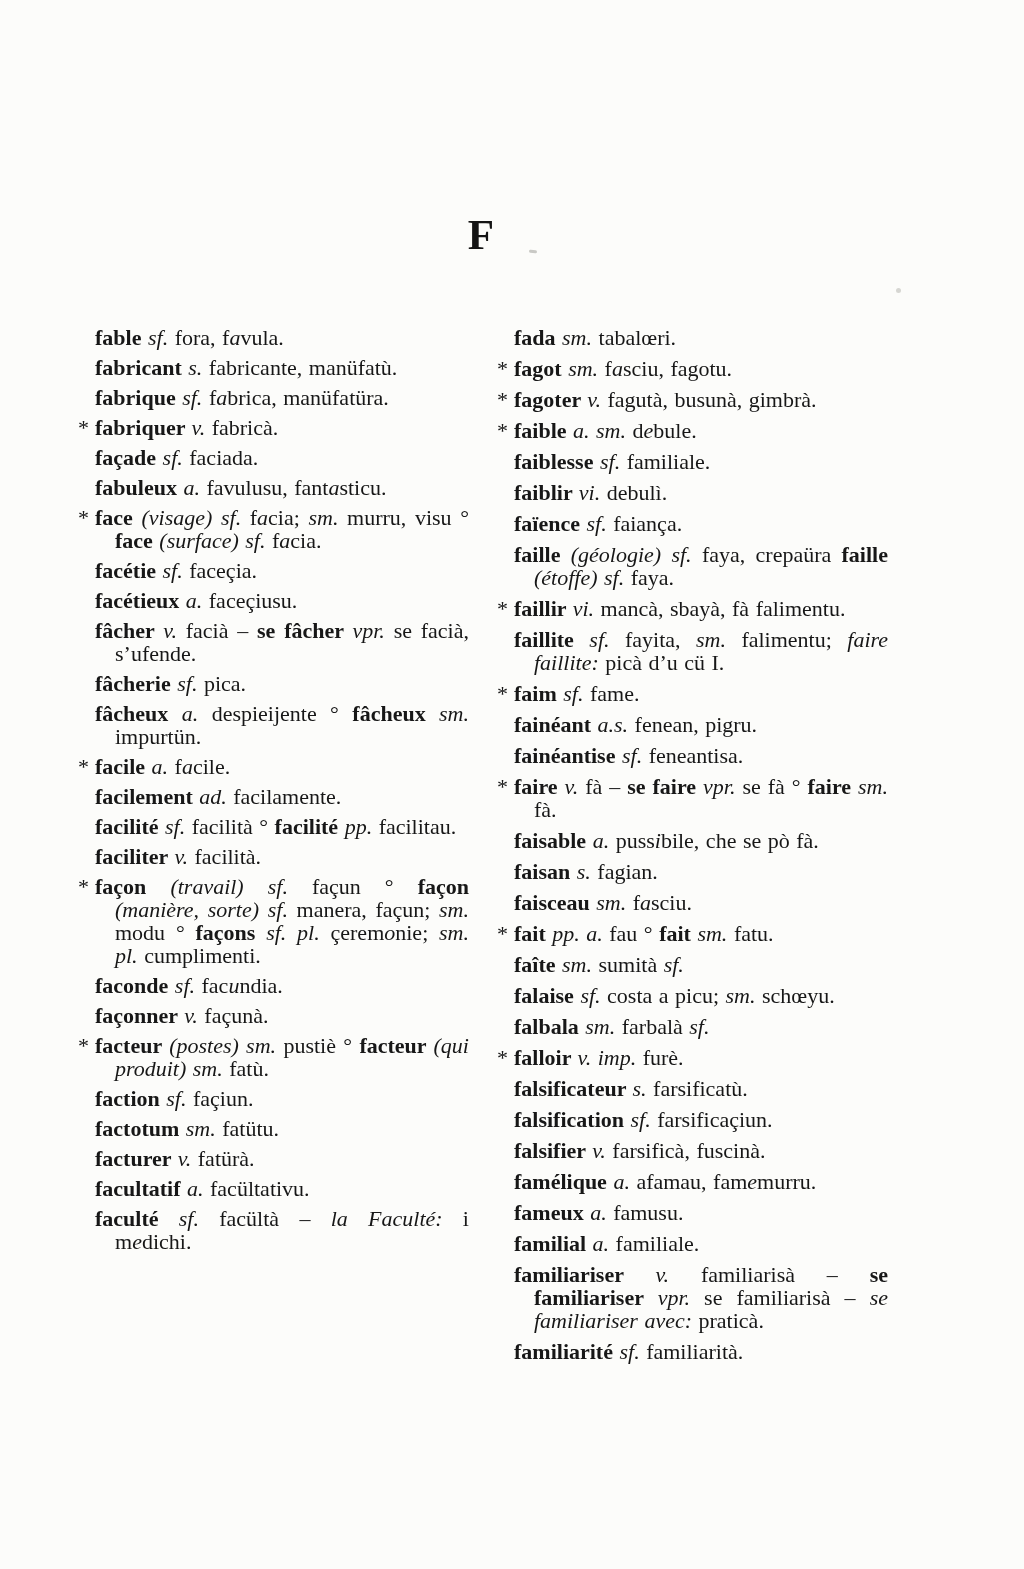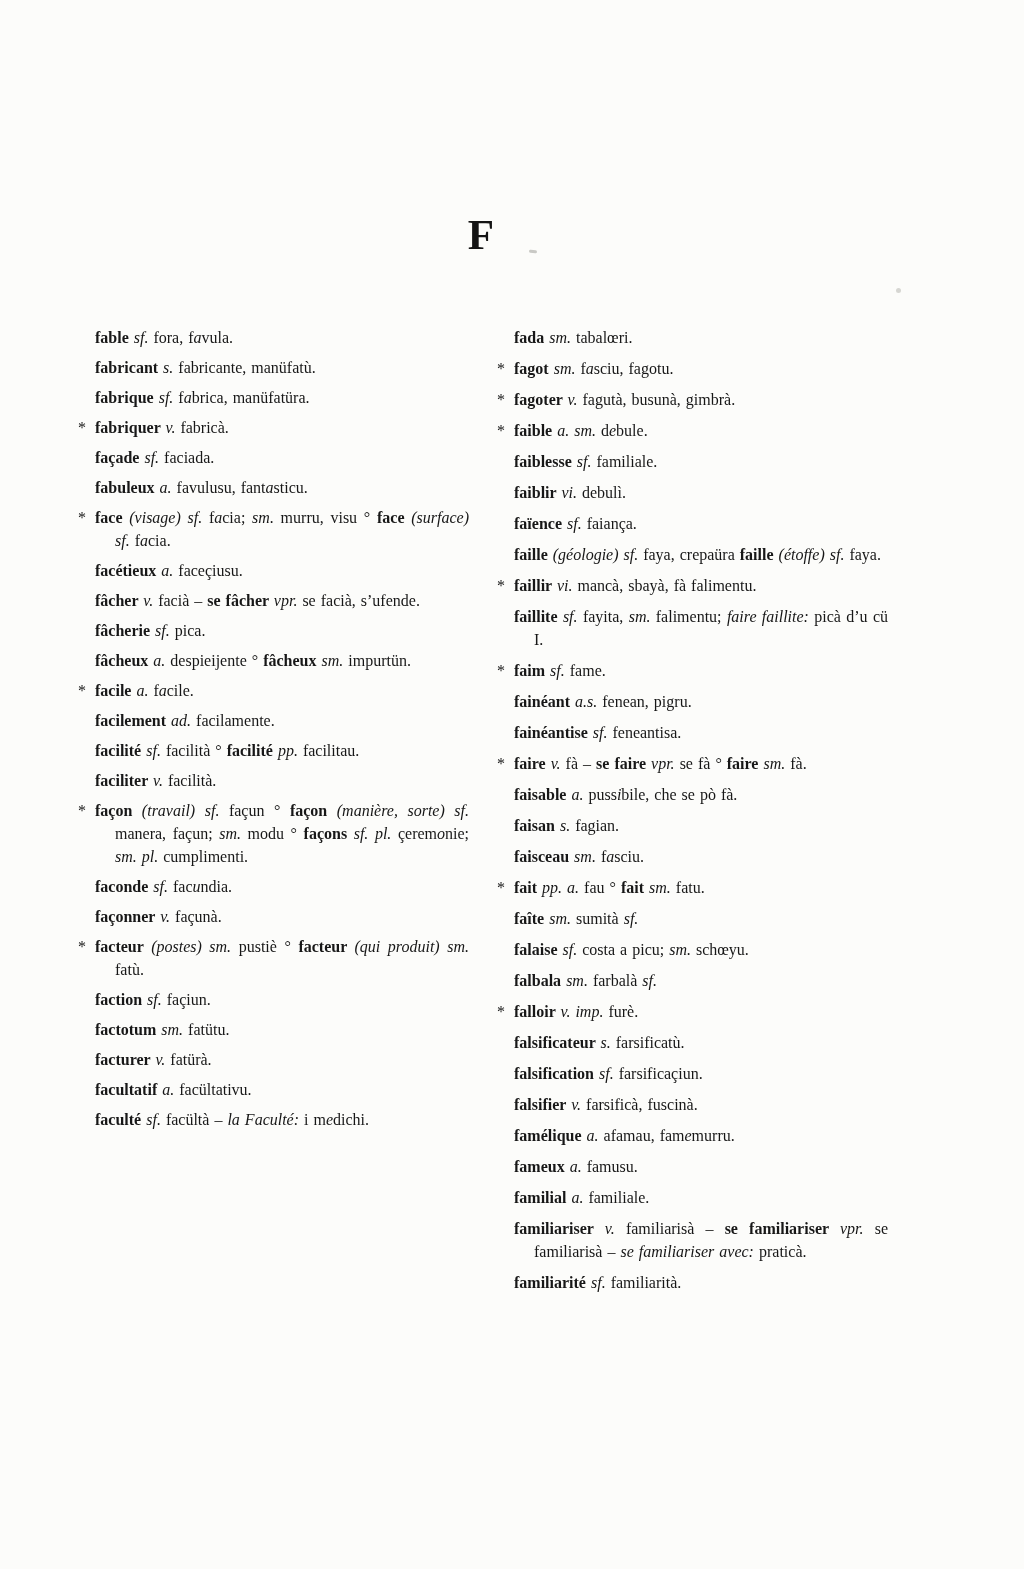--- a/index.html
+++ b/index.html
@@ -28,21 +28,21 @@
     position: absolute;
     left: 95px;
     top: 326px;
     display: flex;
   }
   .col { width: 374px; }
   .col + .col { margin-left: 45px; }
   .entry {
     position: relative;
     margin: 0 0 7px 0;
-    font-size: 16px;
+    font-size: 22px;
     line-height: 23px;
     text-align: justify;
     padding-left: 20px;
     text-indent: -20px;
     word-spacing: 1px;
   }
   .col-right .entry { margin-bottom: 8px; }
   .entry:last-child { margin-bottom: 12px; }
   .star {
     position: absolute;
@@ -77,20 +77,21 @@
 
   <div class="columns">
     <div class="col col-left">
         <p class="entry"><span class="seg-b">fable </span><span class="seg-i">sf. </span><span class="seg-r">fora, f</span><span class="seg-i">a</span><span class="seg-r">vula.</span></p>
         <p class="entry"><span class="seg-b">fabricant </span><span class="seg-i">s. </span><span class="seg-r">fabricante, manüfatù.</span></p>
         <p class="entry"><span class="seg-b">fabrique </span><span class="seg-i">sf. </span><span class="seg-r">f</span><span class="seg-i">a</span><span class="seg-r">brica, manüfatüra.</span></p>
         <p class="entry"><span class="star">*</span><span class="seg-b">fabriquer </span><span class="seg-i">v. </span><span class="seg-r">fabricà.</span></p>
         <p class="entry"><span class="seg-b">façade </span><span class="seg-i">sf. </span><span class="seg-r">faciada.</span></p>
         <p class="entry"><span class="seg-b">fabuleux </span><span class="seg-i">a. </span><span class="seg-r">favulusu, fant</span><span class="seg-i">a</span><span class="seg-r">sticu.</span></p>
         <p class="entry"><span class="star">*</span><span class="seg-b">face </span><span class="seg-i">(visage) sf. </span><span class="seg-r">f</span><span class="seg-i">a</span><span class="seg-r">cia; </span><span class="seg-i">sm. </span><span class="seg-r">murru, visu ° </span><span class="seg-b">face </span><span class="seg-i">(surface) sf. </span><span class="seg-r">f</span><span class="seg-i">a</span><span class="seg-r">cia.</span></p>
+        <p class="entry"><span class="seg-b">facétie </span><span class="seg-i">sf. </span><span class="seg-r">faceçia.</span></p>
         <p class="entry"><span class="seg-b">facétieux </span><span class="seg-i">a. </span><span class="seg-r">faceçiusu.</span></p>
         <p class="entry"><span class="seg-b">fâcher </span><span class="seg-i">v. </span><span class="seg-r">facià – </span><span class="seg-b">se fâcher </span><span class="seg-i">vpr. </span><span class="seg-r">se facià, s’ufende.</span></p>
         <p class="entry"><span class="seg-b">fâcherie </span><span class="seg-i">sf. </span><span class="seg-r">pica.</span></p>
         <p class="entry"><span class="seg-b">fâcheux </span><span class="seg-i">a. </span><span class="seg-r">despieijente ° </span><span class="seg-b">fâcheux </span><span class="seg-i">sm. </span><span class="seg-r">impurtün.</span></p>
         <p class="entry"><span class="star">*</span><span class="seg-b">facile </span><span class="seg-i">a. </span><span class="seg-r">f</span><span class="seg-i">a</span><span class="seg-r">cile.</span></p>
         <p class="entry"><span class="seg-b">facilement </span><span class="seg-i">ad. </span><span class="seg-r">facilamente.</span></p>
         <p class="entry"><span class="seg-b">facilité </span><span class="seg-i">sf. </span><span class="seg-r">facilità ° </span><span class="seg-b">facilité </span><span class="seg-i">pp. </span><span class="seg-r">facilitau.</span></p>
         <p class="entry"><span class="seg-b">faciliter </span><span class="seg-i">v. </span><span class="seg-r">facilità.</span></p>
         <p class="entry"><span class="star">*</span><span class="seg-b">façon </span><span class="seg-i">(travail) sf. </span><span class="seg-r">façun ° </span><span class="seg-b">façon </span><span class="seg-i">(manière, sorte) sf. </span><span class="seg-r">manera, façun; </span><span class="seg-i">sm. </span><span class="seg-r">modu ° </span><span class="seg-b">façons </span><span class="seg-i">sf. pl. </span><span class="seg-r">çerem</span><span class="seg-i">o</span><span class="seg-r">nie; </span><span class="seg-i">sm. pl. </span><span class="seg-r">cumplimenti.</span></p>
         <p class="entry"><span class="seg-b">faconde </span><span class="seg-i">sf. </span><span class="seg-r">fac</span><span class="seg-i">u</span><span class="seg-r">ndia.</span></p>

